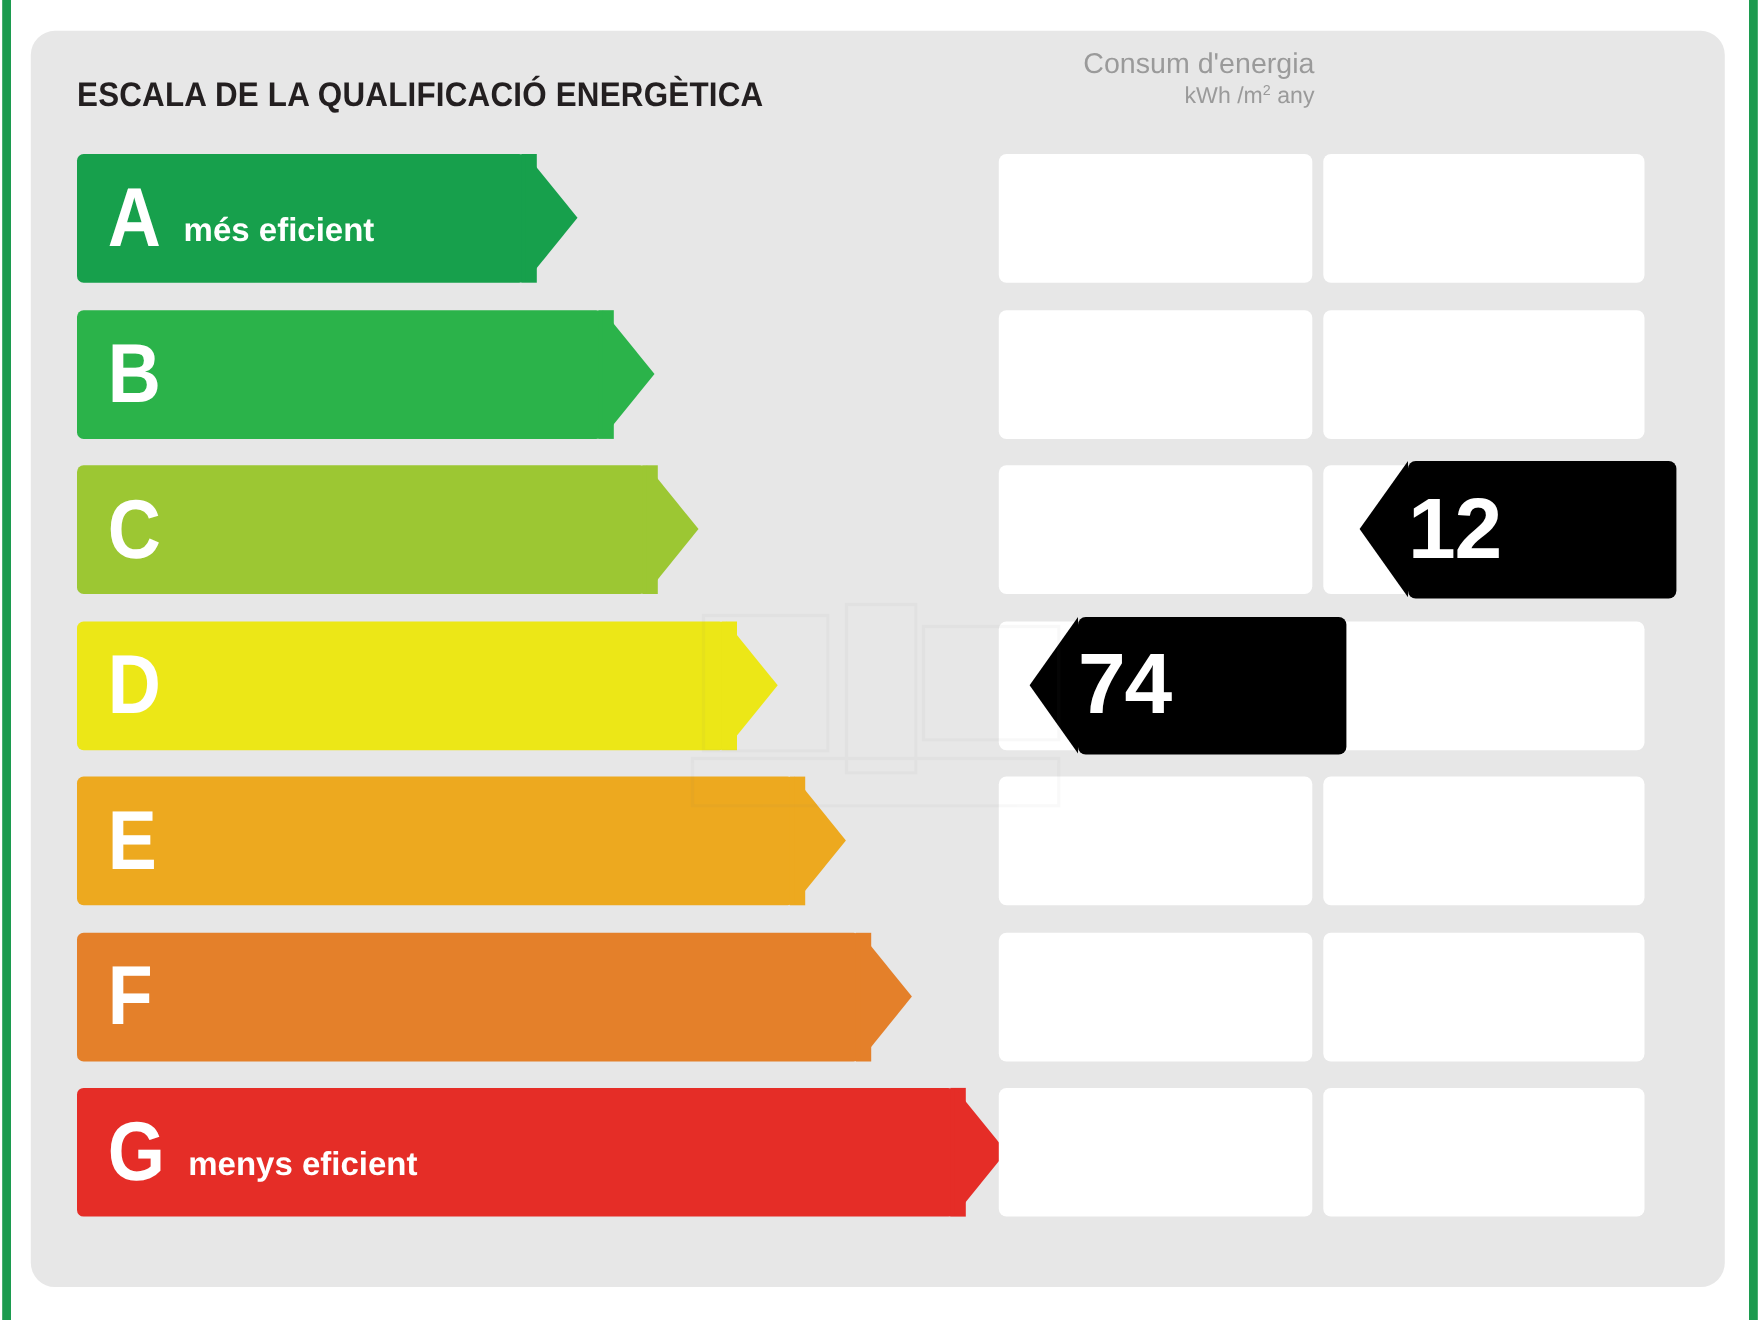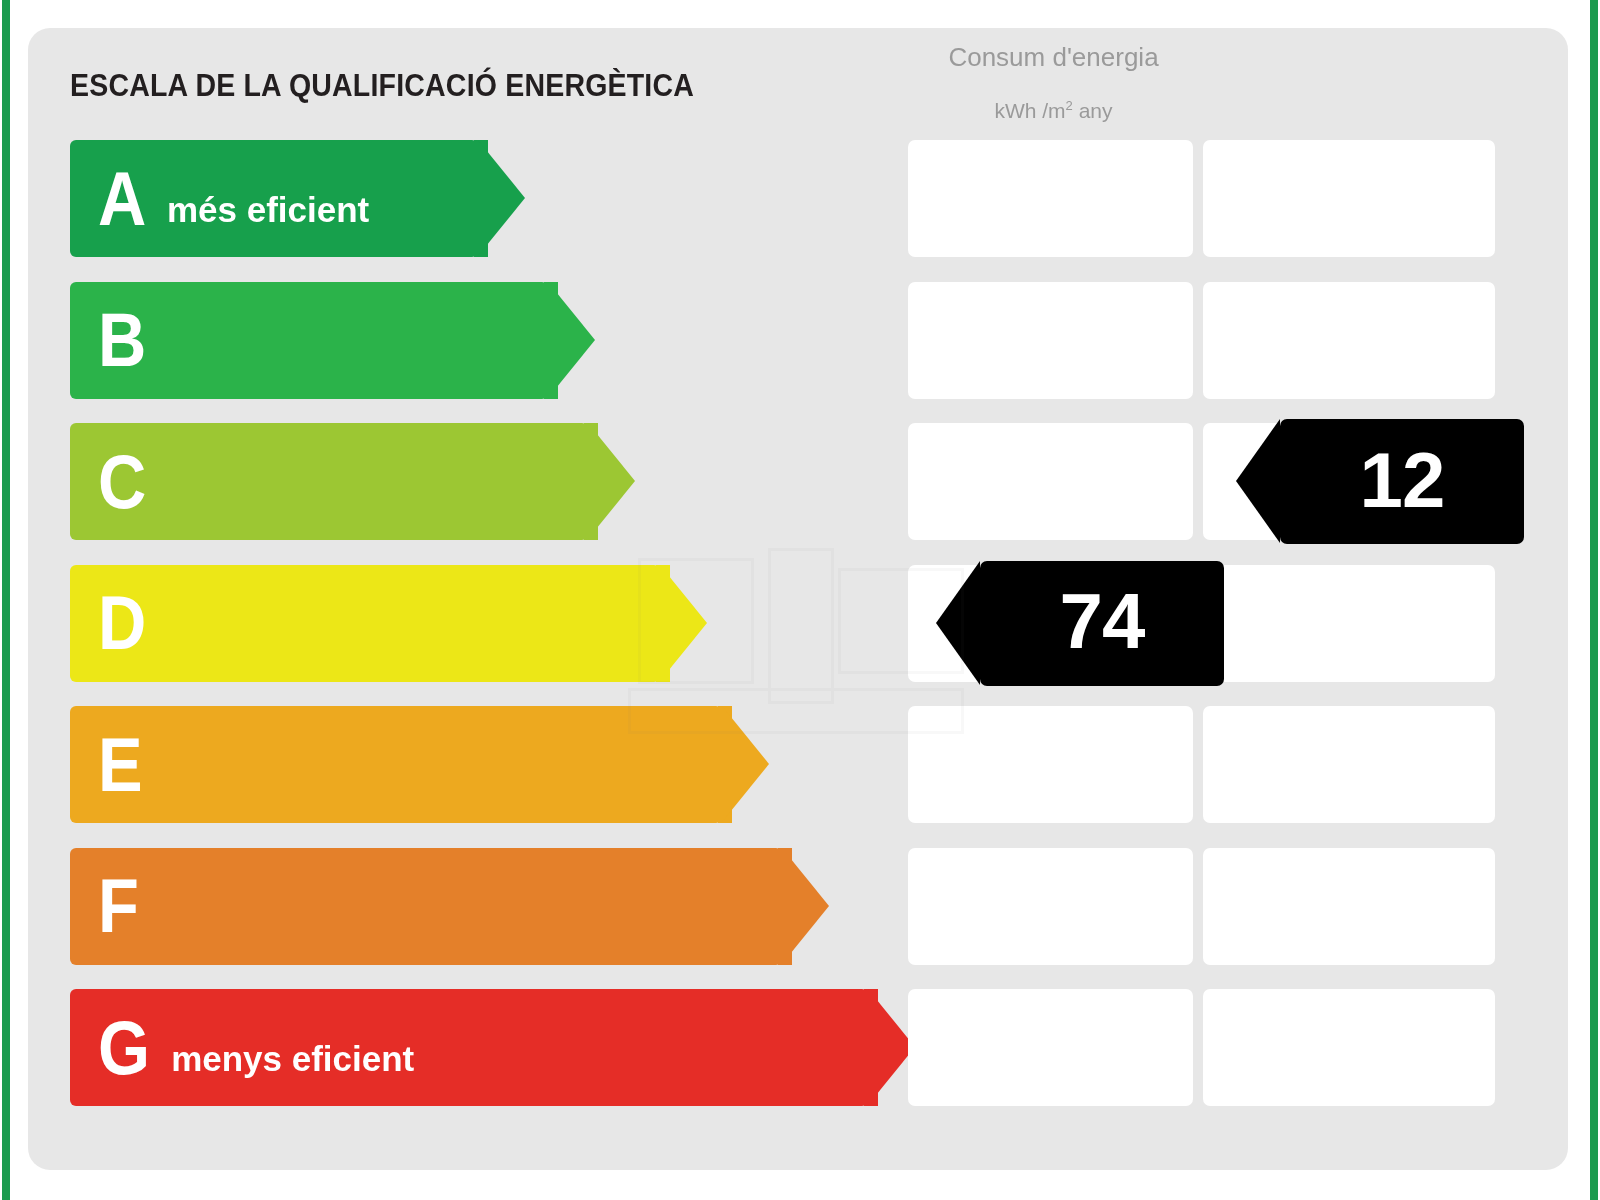--- a/index.html
+++ b/index.html
@@ -15,52 +15,52 @@
 
   
   #panel{position:absolute;left:28px;top:28px;width:1540px;height:1142px;
          background:#e7e7e7;border-radius:22px;}
 
   
   #title{position:absolute;left:42px;top:40px;width:700px;
          font-size:31px;font-weight:bold;color:#231f20;letter-spacing:.2px;
          transform:scaleX(.92);transform-origin:left center;white-space:nowrap;}
 
-  .colhead{position:absolute;text-align:center;color:#9a9a9a;line-height:1.22;}
+  .colhead{position:absolute;text-align:right;color:#9a9a9a;line-height:1.22;}
   .colhead .h1{font-size:26px;}
-  .colhead .h2{font-size:21px;margin-top:24px;}
+  .colhead .h2{font-size:21px;}
   .colhead sub,.colhead sup{font-size:.62em;}
   #head-energy{left:884px;top:14px;width:283px;}
   #head-emis{left:1177px;top:22px;width:290px;}
 
   
   .row{position:absolute;left:0;height:117px;width:1540px;}
 
   
   .band{position:absolute;left:42px;top:0;height:117px;
         border-radius:6px;display:flex;align-items:center;}
   .band .tip{position:absolute;right:-47px;top:0;width:0;height:0;
              border-top:58.5px solid transparent;
              border-bottom:58.5px solid transparent;
              border-left:47px solid currentColor;}
   .band .tipfix{position:absolute;right:-10px;top:0;width:14px;height:117px;
                 background:currentColor;}
   .letter{color:#ffffff;font-size:76px;font-weight:bold;line-height:1;
           margin-left:28px;transform:scaleX(.88);transform-origin:left center;}
-  .sublabel{color:#ffffff;font-size:35px;font-weight:bold;
+  .sublabel{color:#ffffff;font-size:30px;font-weight:bold;
             margin-left:14px;margin-top:22px;white-space:nowrap;}
 
   
   .cell{position:absolute;top:0;height:117px;background:#ffffff;border-radius:7px;}
   .cell.c1{left:880px;width:285px;}
   .cell.c2{left:1175px;width:292px;}
 
   
   .marker{position:absolute;top:-4px;height:125px;background:#000000;
-          border-radius:7px;display:flex;align-items:center;justify-content:center;}
+          border-radius:7px;display:flex;align-items:center;justify-content:flex-start;}
   .marker .mtip{position:absolute;left:-44px;top:0;width:0;height:0;
                 border-top:62.5px solid transparent;
                 border-bottom:62.5px solid transparent;
                 border-right:44px solid #000000;}
   .marker .mval{color:#ffffff;font-size:78px;font-weight:bold;line-height:1;
                 letter-spacing:-1px;padding-bottom:4px;}
 
   
   #watermark{position:absolute;left:600px;top:520px;width:380px;height:190px;
              opacity:.045;pointer-events:none;}

